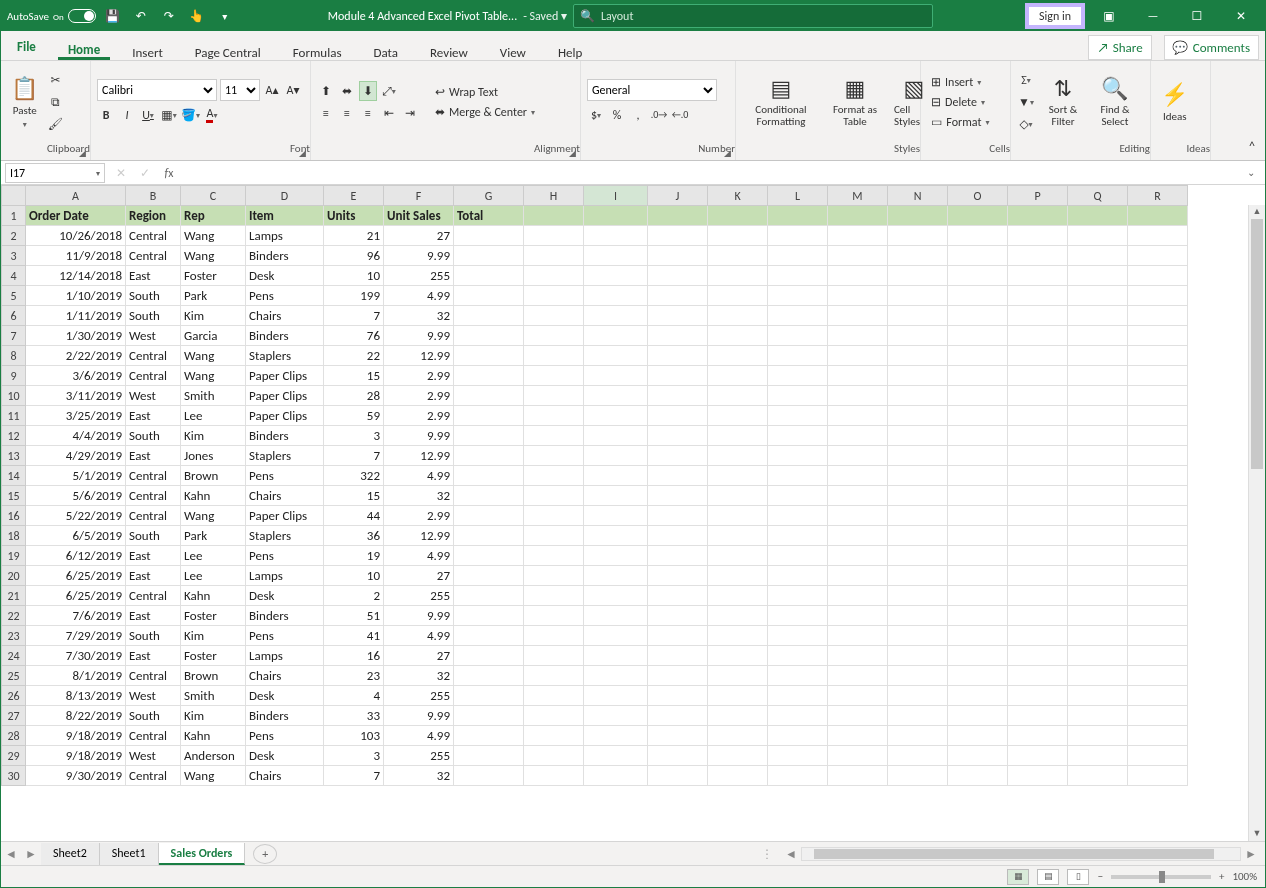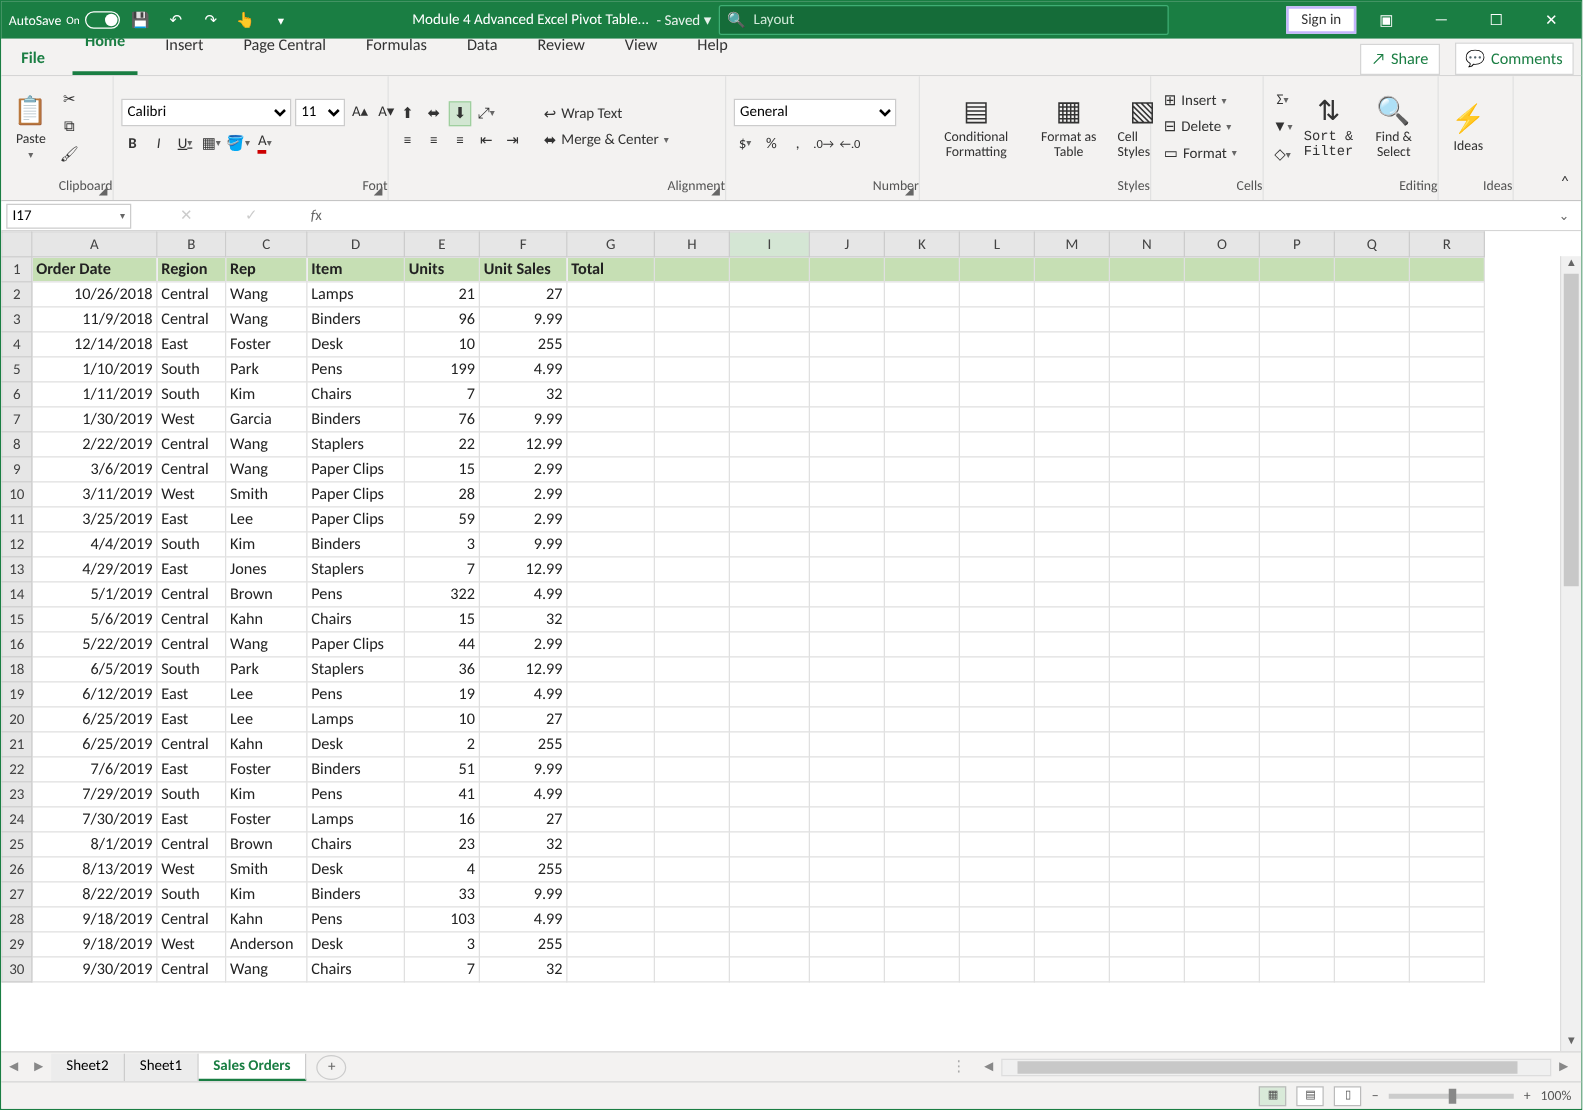--- a/index.html
+++ b/index.html
@@ -10,27 +10,27 @@
   .titlebar { height: 30px; background: #1a7e43; color: #fff; display: flex; align-items: center; font-size: 12px; }
   .titlebar .left { display: flex; align-items: center; gap: 6px; padding-left: 6px; }
   .titlebar .qat-btn { width: 22px; height: 22px; display: flex; align-items: center; justify-content: center; color: #fff; }
   .autosave { display: flex; align-items: center; gap: 4px; font-size: 11px; }
   .toggle { width: 28px; height: 14px; border: 1px solid #fff; border-radius: 8px; position: relative; }
   .toggle::after { content: ""; position: absolute; right: 1px; top: 1px; width: 10px; height: 10px; background: #fff; border-radius: 50%; }
   .titlebar .center { flex: 1; display: flex; align-items: center; justify-content: center; gap: 6px; min-width: 0; }
   .titlebar .doc { white-space: nowrap; overflow: hidden; text-overflow: ellipsis; max-width: 260px; }
   .searchbox { display: flex; align-items: center; width: 360px; height: 24px; background: #156c39; border: 1px solid #3fae74; border-radius: 2px; padding: 0 6px; gap: 6px; color: #d0e9d8; font-size: 12px; }
   .titlebar .right { display: flex; align-items: center; gap: 4px; padding-right: 4px; }
-  .signin { border: 2px solid #c4b5fd; padding: 2px 10px; font-size: 12px; background: #fff; color: #333; }
+  .signin { border: 4px solid #c4b5fd; padding: 2px 10px; font-size: 12px; background: #fff; color: #333; }
   .win-btn { width: 40px; height: 30px; display: flex; align-items: center; justify-content: center; color: #fff; }
 
   
   .tabsrow { height: 30px; background: #f3f2f1; display: flex; align-items: flex-end; padding: 0 6px; gap: 12px; color: #333; font-size: 13px; border-bottom: 1px solid #d5d5d5; }
   .file-tab { color: #1a7e43; font-weight: 600; padding: 6px 10px; }
-  .tab { padding: 6px 10px 16px 10px; cursor: default; }
+  .tab { padding: 6px 10px 0 10px; cursor: default; }
   .tab.active { color: #1a7e43; font-weight: 600; border-bottom: 3px solid #1a7e43; }
   .tabsrow .spacer { flex: 1; }
   .right-tab { display: flex; align-items: center; gap: 4px; color: #1a7e43; font-size: 13px; padding: 4px 8px; border: 1px solid #d5d5d5; background: #fff; }
 
   
   .ribbon { height: 100px; background: #f3f2f1; display: flex; border-bottom: 1px solid #c5c5c5; }
   .group { border-right: 1px solid #e1e1e1; display: flex; flex-direction: column; }
   .group-body { flex: 1; display: flex; align-items: center; padding: 4px 6px; gap: 4px; }
   .group-label { height: 18px; font-size: 11px; color: #555; text-align: right; position: relative; }
   .launcher { position: absolute; right: 4px; bottom: 2px; font-size: 9px; color: #666; }
@@ -38,21 +38,21 @@
   .bigbtn .ico { font-size: 22px; }
   .col { display: flex; flex-direction: column; gap: 2px; font-size: 12px; color: #333; }
   .row { display: flex; gap: 3px; align-items: center; }
   .smallbtn { min-width: 18px; height: 20px; display: flex; align-items: center; justify-content: center; font-size: 12px; color: #333; }
   .smallbtn.sel { background: #d2e6d2; border: 1px solid #9fcf9f; }
   select.combo { font-size: 12px; height: 22px; border: 1px solid #ccc; background: #fff; }
   .textbtn { font-size: 12px; padding: 2px 4px; display: flex; align-items: center; gap: 4px; }
   .dd { font-size: 8px; color: #666; }
 
   
-  .formulabar { height: 24px; background: #fff; border-bottom: 1px solid #d5d5d5; display: flex; align-items: center; font-size: 12px; gap: 28px; }
+  .formulabar { height: 24px; background: #fff; border-bottom: 1px solid #d5d5d5; display: flex; align-items: center; font-size: 12px; }
   .namebox { width: 100px; border: 1px solid #ccc; height: 20px; margin: 2px 4px; display: flex; align-items: center; padding: 0 4px; justify-content: space-between; }
   .fx-btn { width: 24px; text-align: center; color: #666; }
   .fx-input { flex: 1; border: none; height: 20px; font-size: 12px; padding: 0 4px; outline: none; }
   .fx-expand { width: 18px; color: #666; font-size: 10px; }
 
   
   .gridwrap { flex: 1; display: flex; flex-direction: column; background: #fff; min-height: 0; }
   .gridscroll { flex: 1; overflow: hidden; position: relative; }
   table.sheet { border-collapse: collapse; table-layout: fixed; font-size: 13px; color: #222; }
   .colhdr th { background: #e6e6e6; border: 1px solid #ccc; font-weight: normal; height: 20px; font-size: 12px; color: #444; }
@@ -148,21 +148,21 @@
         <div class="smallbtn">🖌</div>
       </div>
     </div>
     <div class="group-label"><span>Clipboard</span><span class="launcher">◢</span></div>
   </div>
 
   <div class="group" style="width:220px;">
     <div class="group-body">
           <div class="col" style="gap:4px;">
       <div class="row">
-        <select class="combo" style="width:136px;"><option>Calibri</option></select>
+        <select class="combo" style="width:120px;"><option>Calibri</option></select>
         <select class="combo" style="width:40px;"><option>11</option></select>
         <div class="smallbtn">A▴</div>
         <div class="smallbtn">A▾</div>
       </div>
       <div class="row">
         <div class="smallbtn" style="font-weight:700;">B</div>
         <div class="smallbtn" style="font-style:italic;">I</div>
         <div class="smallbtn" style="text-decoration:underline;">
                 <span>U</span>
                 <span class="dd">▾</span>
@@ -270,21 +270,21 @@
 
   <div class="group" style="width:140px;">
     <div class="group-body">
       <div class="col">
         <div class="smallbtn">Σ<span class="dd">▾</span></div>
         <div class="smallbtn">▼<span class="dd">▾</span></div>
         <div class="smallbtn">◇<span class="dd">▾</span></div>
       </div>
       <div class="bigbtn">
             <span class="ico">⇅</span>
-            <span style="width:40px;text-align:left;line-height:1.1;font-family:Liberation Mono, monospace;">Sort &amp; Filter</span>
+            <span style="width:40px;text-align:center;line-height:1.1;">Sort &amp; Filter</span>
           </div>
       <div class="bigbtn">
             <span class="ico">🔍</span>
             <span style="width:40px;text-align:center;line-height:1.1;">Find &amp; Select</span>
           </div>
     </div>
     <div class="group-label"><span>Editing</span></div>
   </div>
 
   <div class="group" style="width:60px;">

